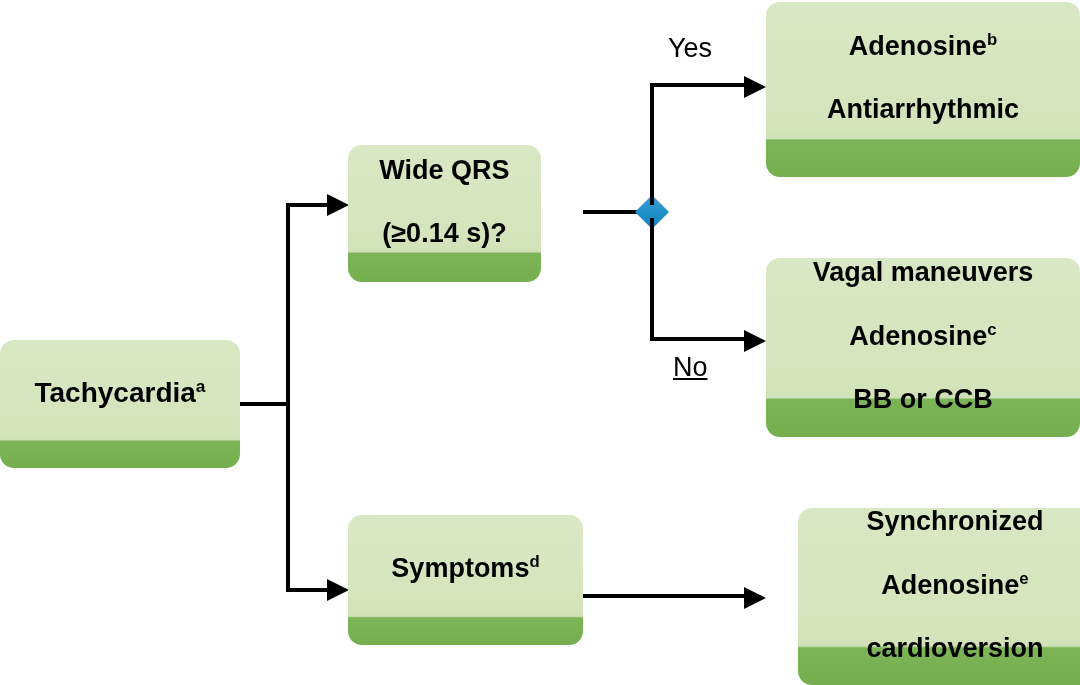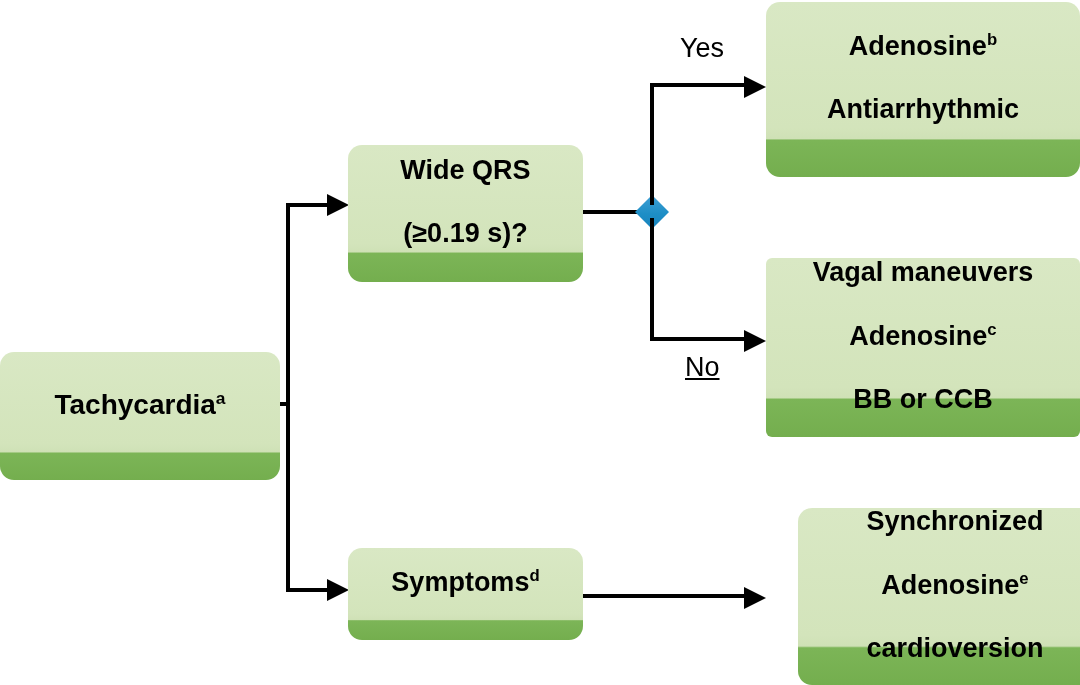--- a/index.html
+++ b/index.html
@@ -35,25 +35,25 @@
     width: 100%;
     white-space: pre-line;
   }
   .node .line { display: block; }
   .node sup {
     font-size: 0.62em;
     vertical-align: super;
     line-height: 0;
   }
 
-  .n-tachy   { left: 0px;   top: 340px; width: 280px; height: 128px; font-size: 28px; margin-top: 12px; }
-  .n-qrs     { left: 348px; top: 145px; width: 235px; height: 137px; font-size: 27px; }
-  .n-symp    { left: 348px; top: 548px; width: 235px; height: 92px; font-size: 27px; text-align: center; }
+  .n-tachy   { left: 0px;   top: 340px; width: 240px; height: 128px; font-size: 28px; }
+  .n-qrs     { left: 348px; top: 145px; width: 193px; height: 137px; font-size: 27px; }
+  .n-symp    { left: 348px; top: 515px; width: 235px; height: 130px; font-size: 27px; text-align: center; }
   .n-aden    { left: 766px; top: 2px;   width: 314px; height: 175px; font-size: 27px; }
-  .n-vagal   { left: 766px; top: 258px; width: 314px; height: 179px; font-size: 27px; border-radius: 6px; }
+  .n-vagal   { left: 766px; top: 258px; width: 314px; height: 179px; font-size: 27px; }
   .n-sync    { left: 766px; top: 508px; width: 314px; height: 177px; font-size: 27px; margin-left: 32px; }
 
   
   .hline, .vline {
     position: absolute;
     background: #000000;
   }
   .hline { height: 4px; }
   .vline { width: 4px; }
 
@@ -71,21 +71,20 @@
     height: 24px;
     transform: rotate(45deg);
     background: linear-gradient(135deg, #3f9fd4 0%, #1e8ec6 55%, #1883bd 100%);
   }
 
   .edge-label {
     position: absolute;
     font-size: 27px;
     color: #000000;
     white-space: nowrap;
-    margin-left: 12px;
   }
 </style>
 </head>
 <body>
 
 <div id="canvas">
 
   <div class="hline" style="left:240px; top:402px; width:50px;"></div>
 
   <div class="vline" style="left:286px; top:203px; height:389px;"></div>
@@ -115,21 +114,21 @@
 
   <div class="node n-tachy">
     <div class="txt">
       <span class="line"><span>Tachycardia</span><sup>a</sup></span>
     </div>
   </div>
 
   <div class="node n-qrs">
     <div class="txt">
       <span class="line">Wide QRS</span>
-      <span class="line">(≥0.19 s)?</span>
+      <span class="line">(≥0.14 s)?</span>
     </div>
   </div>
 
   <div class="node n-symp">
     <div class="txt">
       <span class="line"><span>Symptoms</span><sup>d</sup></span>
     </div>
   </div>
 
   <div class="node n-aden">

